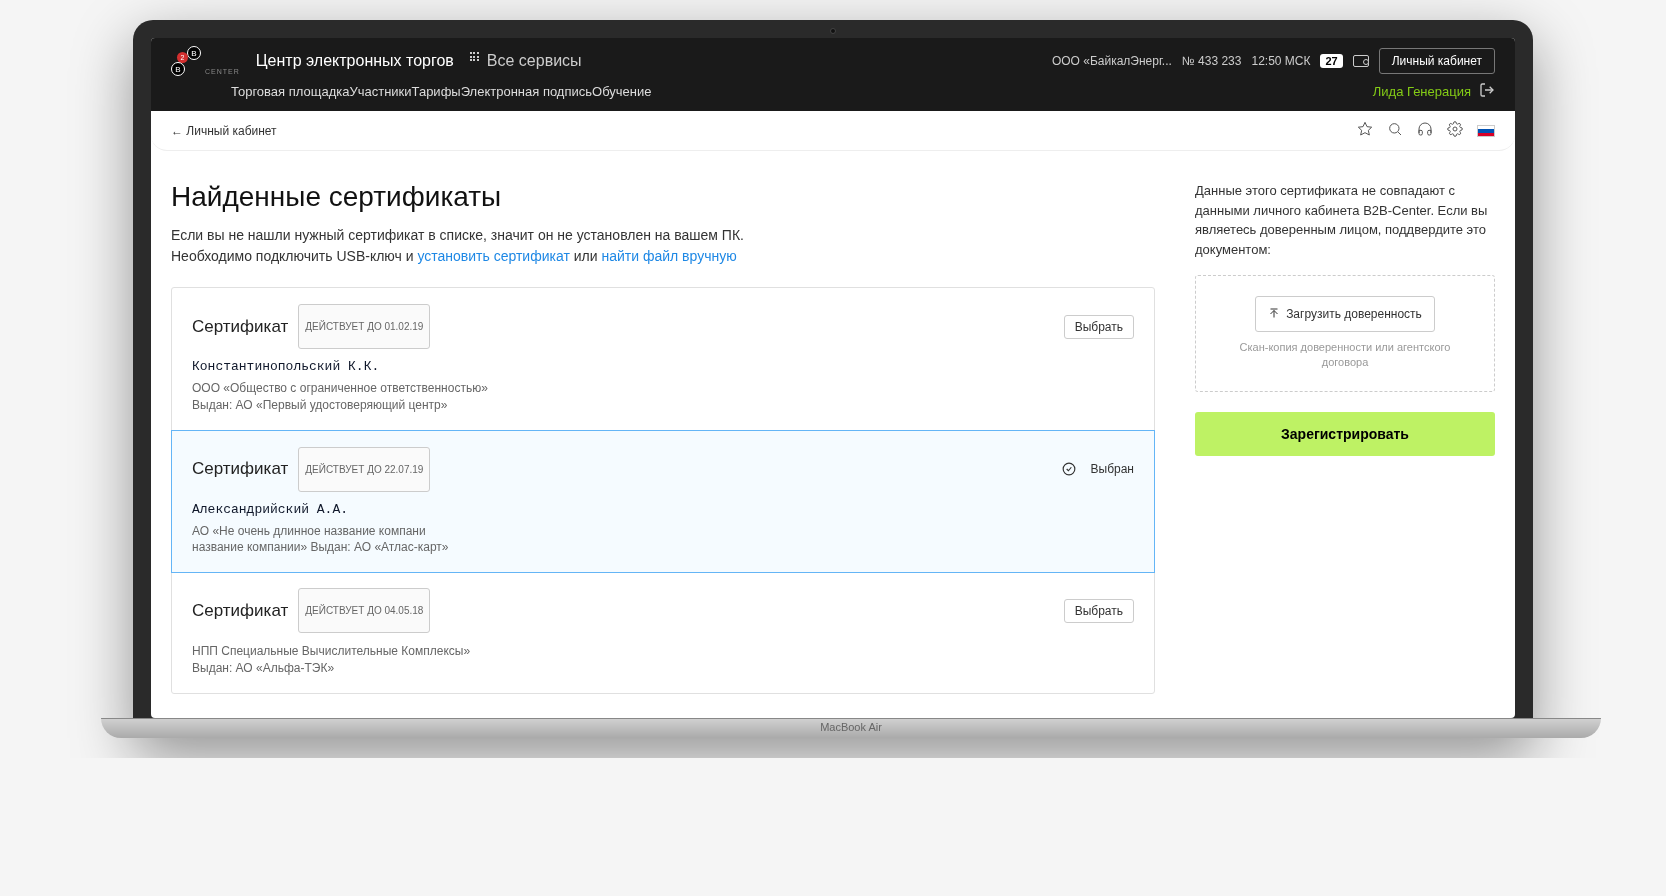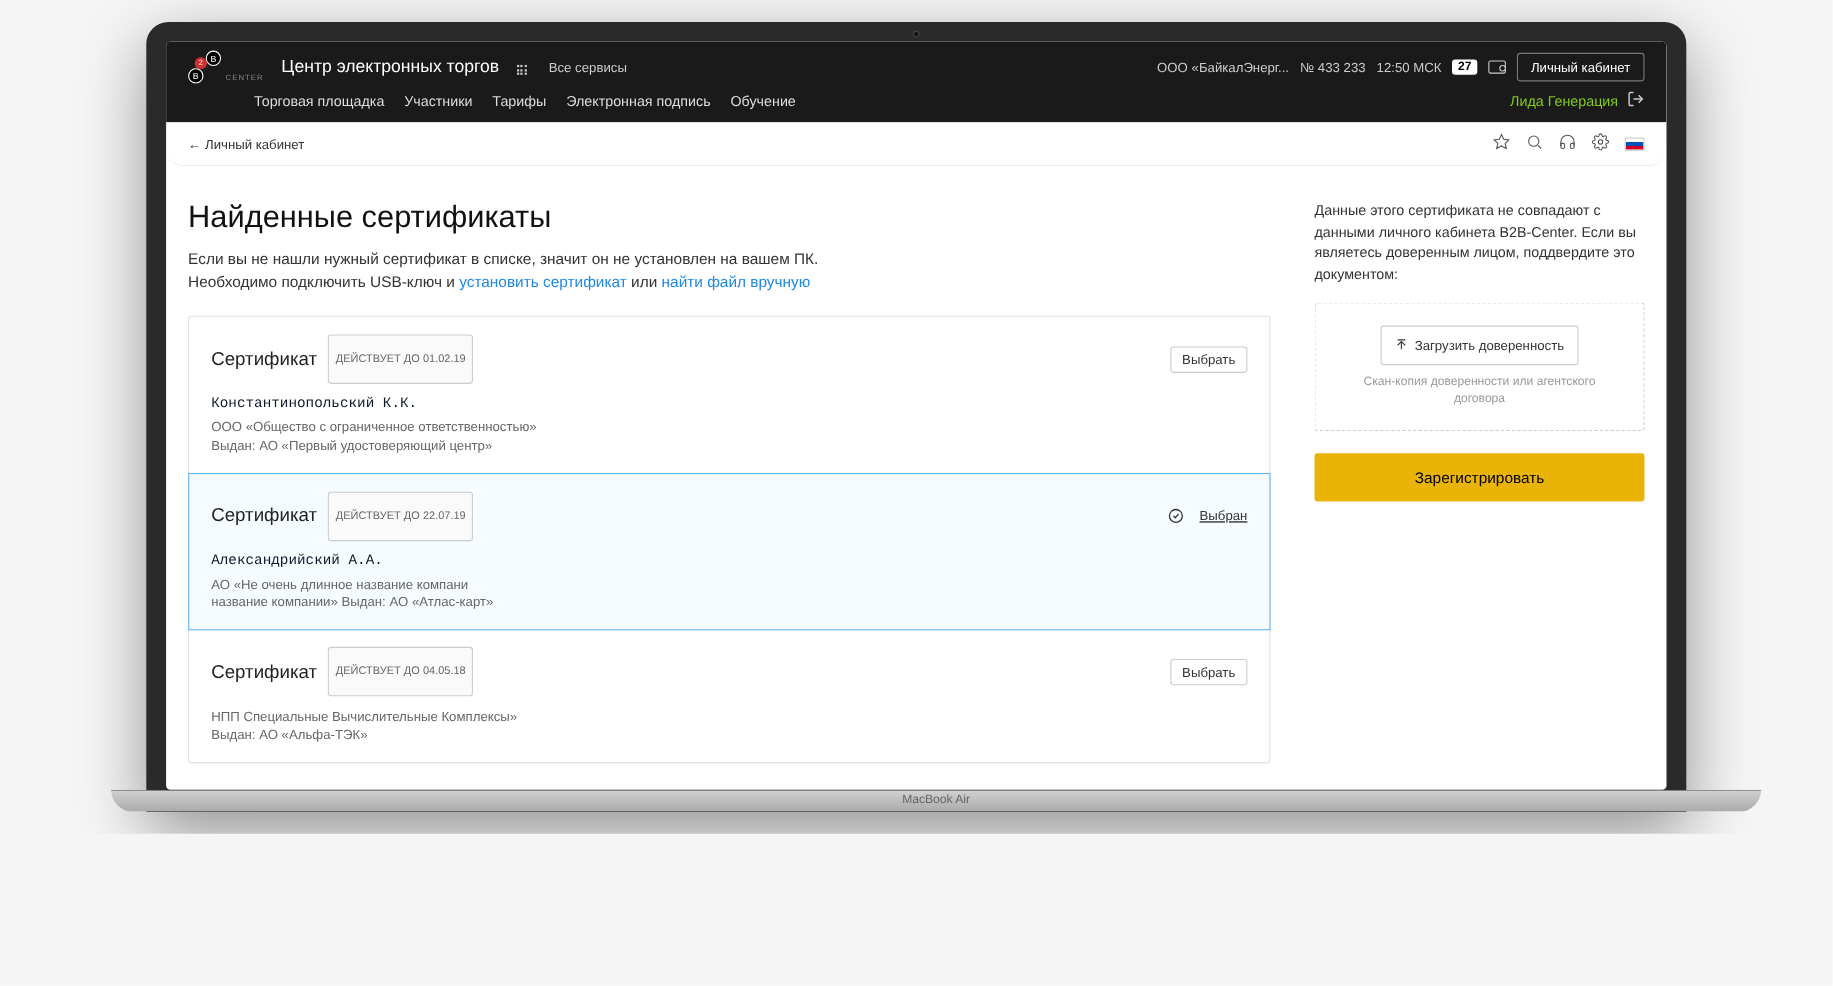--- a/index.html
+++ b/index.html
@@ -94,25 +94,25 @@
     font-size: 7px;
     color: #888;
     letter-spacing: 1px;
     margin-top: 20px;
   }
   .brand-title {
     font-size: 16px;
     color: #fff;
   }
   .all-services {
-    font-size: 12px;
+    font-size: 16px;
     color: #ccc;
     display: flex;
-    align-items: flex-end;
-    gap: 20px;
+    align-items: flex-start;
+    gap: 8px;
   }
   .dots-icon {
     display: inline-grid;
     grid-template-columns: repeat(3, 2px);
     gap: 1.5px;
   }
   .dots-icon span { width: 2px; height: 2px; background: #ccc; }
   .top-right {
     margin-left: auto;
     display: flex;
@@ -134,21 +134,20 @@
     background: transparent;
     color: #fff;
     padding: 5px 12px;
     border-radius: 3px;
     font-size: 12px;
     cursor: pointer;
   }
   .topbar-row2 {
     display: flex;
     align-items: center;
-    gap: 18px;
     font-size: 13px;
     padding-bottom: 10px;
     padding-left: 60px;
   }
   .topbar-row2 a { color: #ddd; text-decoration: none; cursor: pointer; }
   .user-block {
     margin-left: auto;
     display: flex;
     align-items: center;
     gap: 8px;
@@ -234,21 +233,20 @@
   .tag {
     font-size: 10px;
     border: 1px solid #ccc;
     border-radius: 3px;
     padding: 16px 6px;
     color: #666;
     background: #fafafa;
   }
   .cert-action {
     margin-left: auto;
-    text-decoration: underline;
   }
   .btn-small {
     border: 1px solid #ccc;
     background: #fff;
     border-radius: 3px;
     padding: 4px 10px;
     font-size: 12px;
     cursor: pointer;
     color: #333;
   }
@@ -300,27 +298,28 @@
     margin-bottom: 8px;
   }
   .upload-btn svg { width: 12px; height: 12px; stroke: #333; }
   .upload-hint {
     font-size: 11px;
     color: #999;
     line-height: 1.4;
   }
   .register-btn {
     width: 100%;
-    background: #eab308;
+    background: #bef264;
     border: none;
     color: #000;
     padding: 14px;
     font-size: 14px;
     border-radius: 3px;
     cursor: pointer;
+    font-weight: bold;
   }
   .wallet-icon {
     width: 16px; height: 12px;
     border: 1px solid #ccc;
     border-radius: 2px;
     position: relative;
     display: inline-block;
   }
   .wallet-icon::after {
     content:''; position:absolute; right:-1px; top:3px;

